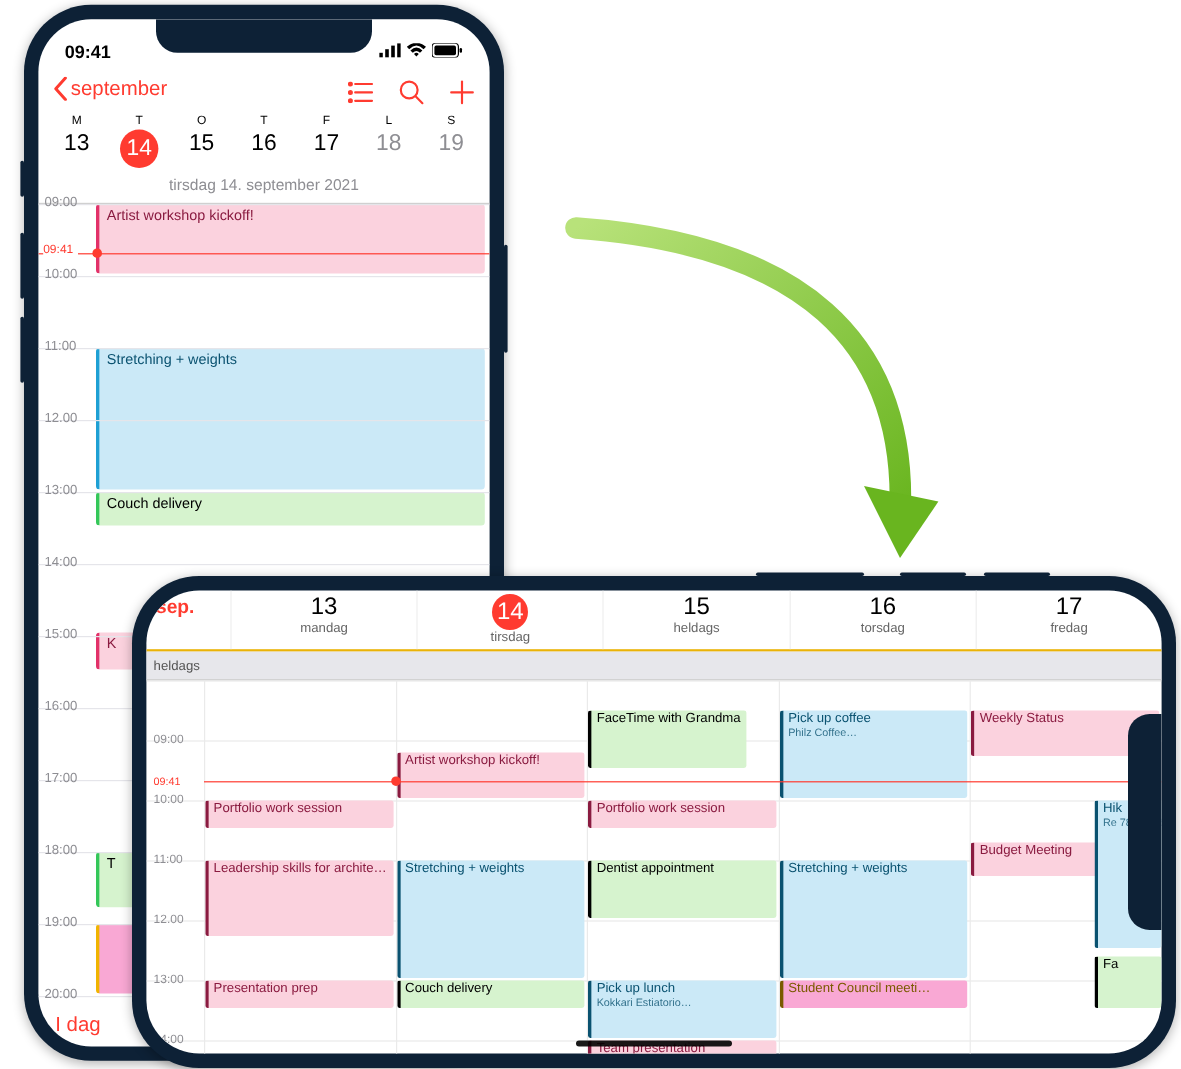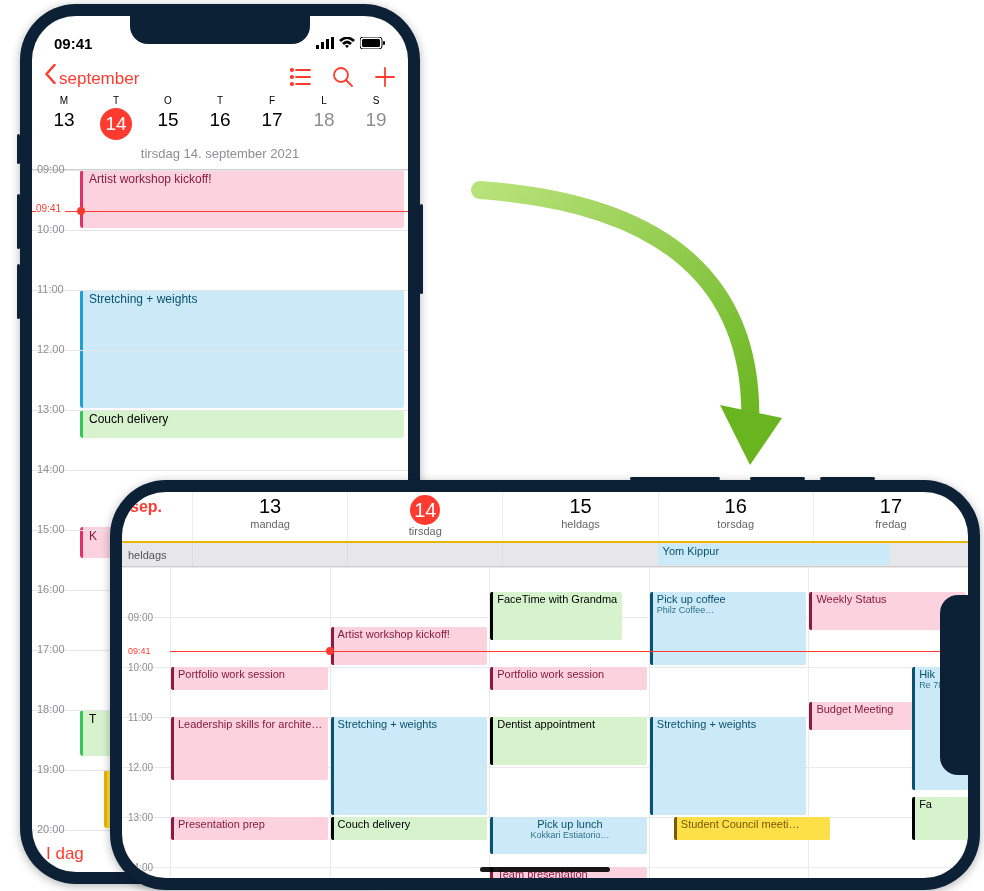--- a/index.html
+++ b/index.html
@@ -18,21 +18,21 @@
   .notch-h { position: absolute; right: 0; top: 50%; transform: translateY(-50%); width: 28px; height: 180px; background: #0d2136; border-radius: 18px 0 0 18px; z-index: 5; }
 
   
   .btn-side { position: absolute; background: #0d2136; border-radius: 3px; }
 
   
   .statusbar { display: flex; justify-content: space-between; align-items: center; padding: 10px 22px 0; height: 44px; font-size: 15px; font-weight: 600; }
   .status-right { display: flex; gap: 5px; align-items: center; }
 
   .nav { display: flex; align-items: center; padding: 4px 12px 6px; }
-  .back { display: flex; align-items: flex-end; color: #ff3b30; font-size: 17px; gap: 2px; }
+  .back { display: flex; align-items: flex-start; color: #ff3b30; font-size: 17px; gap: 2px; }
   .nav-spacer { flex: 1; }
   .nav-icn { color: #ff3b30; margin-left: 20px; display: flex; align-items: center; justify-content: center; }
 
   .weekhdr { display: flex; padding: 0 6px; }
   .weekhdr .col { flex: 1; text-align: center; }
   .weekhdr .lbl { font-size: 10px; color: #000; }
   .weekhdr .num { font-size: 19px; margin-top: 3px; }
   .weekhdr .col.weekend .num { color: #8e8e93; }
   .weekhdr .col.sel .num { background: #ff3b30; color: #fff; width: 32px; height: 32px; border-radius: 50%; line-height: 32px; margin: 2px auto 0; }
   .subdate { text-align: center; font-size: 13px; color: #8e8e93; padding: 6px 0 8px; border-bottom: 1px solid #d0d0d0; }
@@ -47,21 +47,21 @@
   .nowline { position: absolute; left: 0; right: 0; height: 1px; background: #ff3b30; }
   .nowtime { position: absolute; left: 4px; top: -8px; font-size: 10px; color: #ff3b30; background: #fff; padding-right: 4px; }
   .nowdot { position: absolute; left: 45px; top: -4px; width: 8px; height: 8px; border-radius: 50%; background: #ff3b30; }
 
   .todaybtn { position: absolute; bottom: 8px; left: 14px; font-size: 17px; color: #ff3b30; }
 
   
   .c-pink  { background: #fbd2de; border-color: #e23169; color: #8a1b40; }
   .c-blue  { background: #cbe9f7; border-color: #1ea0d4; color: #0a5270; }
   .c-green { background: #d6f3ce; border-color: #34c759; color: #000000; }
-  .c-yellow{ background: #fde047; border-color: #f0b400; color: #7a5a00; margin-left: 24px; }
+  .c-yellow{ background: #f9a8d4; border-color: #f0b400; color: #7a5a00; }
 
   
   .lweek { display: flex; border-bottom: 2px solid #eab308; }
   .lweek .mcell { width: 70px; padding: 6px 8px; color: #ff3b30; font-size: 16px; font-weight: 600; }
   .lweek .dcell { flex: 1; text-align: center; padding: 3px 0 4px; border-left: 1px solid #eee; }
   .lweek .dcell .dn { font-size: 20px; }
   .lweek .dcell .dl { font-size: 11px; color: #666; }
   .lweek .dcell.sel .dn { background: #ff3b30; color:#fff; width:30px; height:30px; line-height:30px; border-radius:50%; display:inline-block; }
 
   .allday { display: flex; height: 24px; background: #e7e7eb; border-bottom: 1px solid #ccc; align-items: center; }
@@ -268,28 +268,20 @@
           <div class="dl">torsdag</div>
         </div>
         <div class="dcell">
           <div class="dn">17</div>
           <div class="dl">fredag</div>
         </div>
       </div>
 
     <div class="allday">
       <div class="albl">heldags</div>
-      <div class="acols" id="acols">
-          <div class="acol"></div>
-          <div class="acol"></div>
-          <div class="acol"></div>
-          <div class="acol"></div>
-          <div class="acol"></div>
-          <div class="ad-ev c-blue" style="left: 60%; width: 30%;">Yom Kippur</div>
-        </div>
     </div>
 
     <div class="lgrid" id="lgrid">
         <div class="hrow" style="top: 0px;"></div>
         <div class="hrow" style="top: 50px;"></div>
         <div class="hlabel" style="top: 50px;">09:00</div>
         <div class="hrow" style="top: 100px;"></div>
         <div class="hlabel" style="top: 100px;">10:00</div>
         <div class="hrow" style="top: 150px;"></div>
         <div class="hlabel" style="top: 150px;">11:00</div>
@@ -306,21 +298,21 @@
         <div class="vline" style="left: 686.4px;"></div>
         <div class="lev c-pink" style="top: 100px; height: 23px; left: 49px; width: 156.6px;"><span>Portfolio work session</span></div>
         <div class="lev c-pink" style="top: 150px; height: 63px; left: 49px; width: 156.6px;"><span>Leadership skills for architects</span></div>
         <div class="lev c-pink" style="top: 250px; height: 23px; left: 49px; width: 156.6px;"><span>Presentation prep</span></div>
         <div class="lev c-pink" style="top: 60px; height: 38px; left: 208.6px; width: 156.6px;"><span>Artist workshop kickoff!</span></div>
         <div class="lev c-blue" style="top: 150px; height: 98px; left: 208.6px; width: 156.6px;"><span>Stretching + weights</span></div>
         <div class="lev c-green" style="top: 250px; height: 23px; left: 208.6px; width: 156.6px;"><span>Couch delivery</span></div>
         <div class="lev c-green" style="top: 25px; height: 48px; left: 368.2px; width: 132px;"><span>FaceTime with Grandma</span></div>
         <div class="lev c-pink" style="top: 100px; height: 23px; left: 368.2px; width: 156.6px;"><span>Portfolio work session</span></div>
         <div class="lev c-green" style="top: 150px; height: 48px; left: 368.2px; width: 156.6px;"><span>Dentist appointment</span></div>
-        <div class="lev c-blue" style="top: 250px; height: 37px; left: 368.2px; width: 156.6px; text-align: center;"><span>Pick up lunch</span><span class="sub">Kokkari Estiatorio…</span></div>
+        <div class="lev c-blue" style="top: 250px; height: 48px; left: 368.2px; width: 156.6px;"><span>Pick up lunch</span><span class="sub">Kokkari Estiatorio…</span></div>
         <div class="lev c-pink" style="top: 300px; height: 23px; left: 368.2px; width: 156.6px;"><span>Team presentation</span></div>
         <div class="lev c-blue" style="top: 25px; height: 73px; left: 527.8px; width: 156.6px;"><span>Pick up coffee</span><span class="sub">Philz Coffee…</span></div>
         <div class="lev c-blue" style="top: 150px; height: 98px; left: 527.8px; width: 156.6px;"><span>Stretching + weights</span></div>
         <div class="lev c-yellow" style="top: 250px; height: 23px; left: 527.8px; width: 156.6px;"><span>Student Council meeti…</span></div>
         <div class="lev c-pink" style="top: 25px; height: 38px; left: 687.4px; width: 156.6px;"><span>Weekly Status</span></div>
         <div class="lev c-pink" style="top: 135px; height: 28px; left: 687.4px; width: 156.6px;"><span>Budget Meeting</span></div>
         <div class="lev c-blue" style="top: 100px; height: 123px; left: 790.14px; width: 55.86px;"><span>Hik</span><span class="sub">Re
 78
 Ca
 US</span></div>

